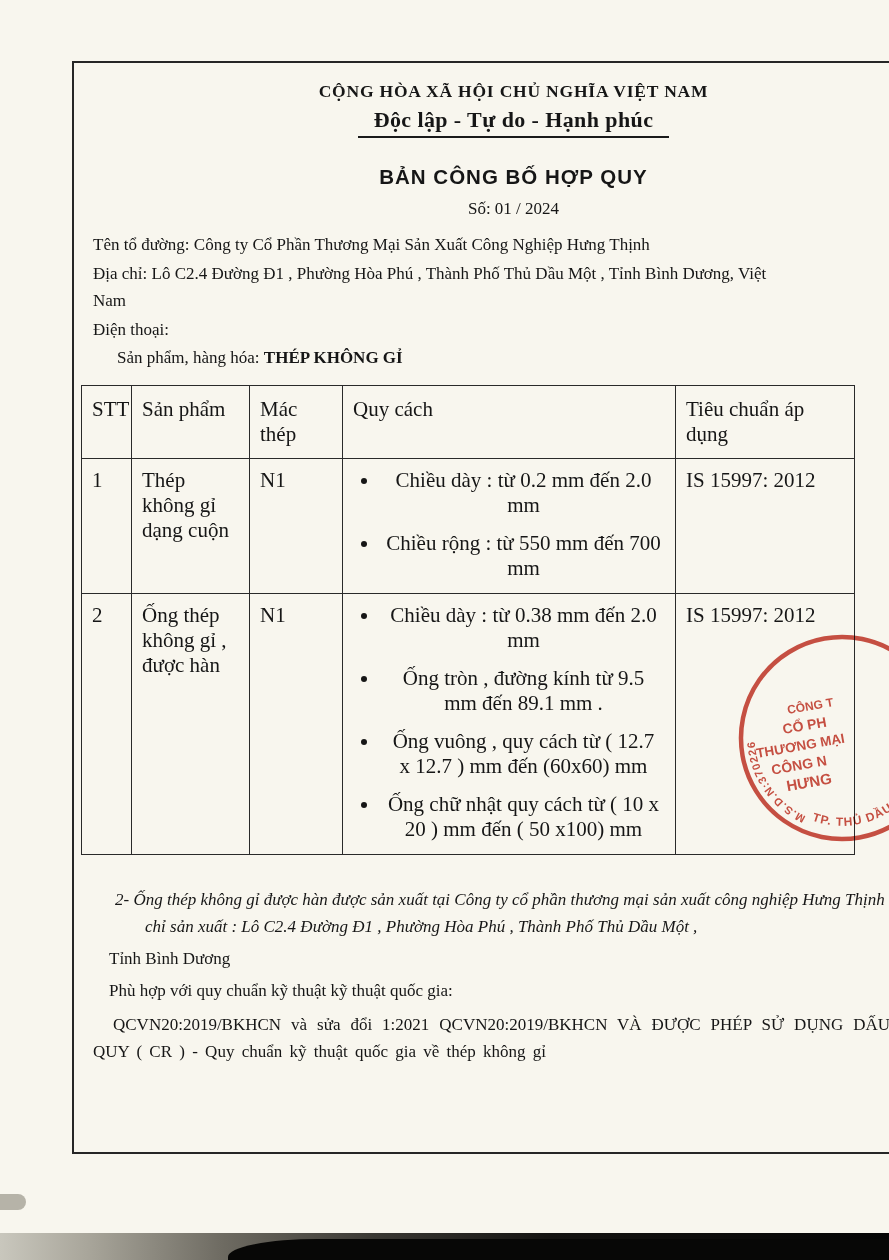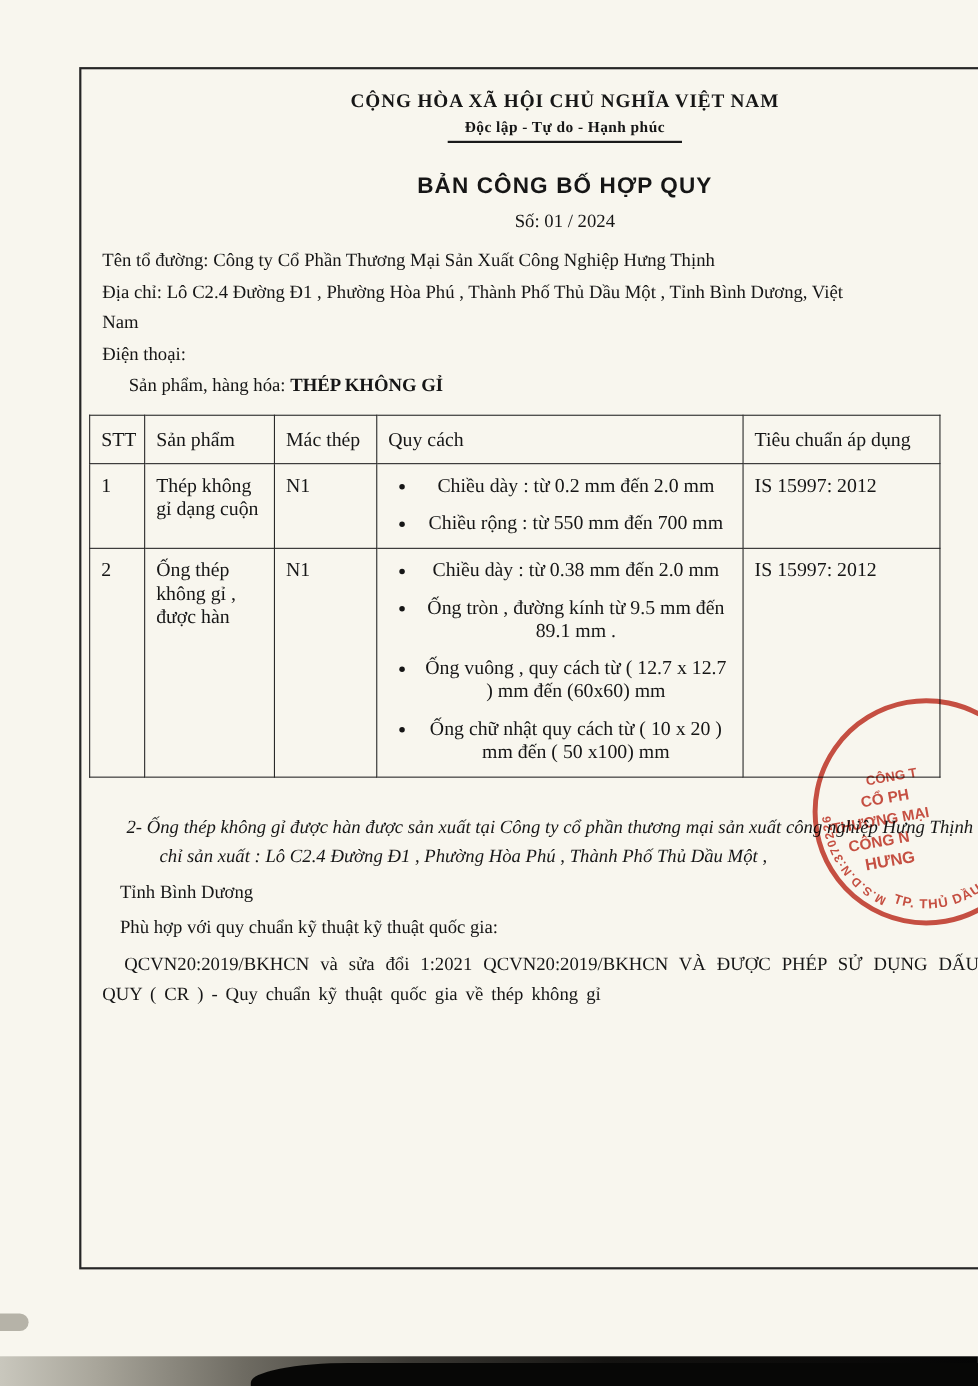--- a/index.html
+++ b/index.html
@@ -16,38 +16,38 @@
     width: 884px; height: 1093px;
     border: 2px solid #262626;
     padding: 12px 20px 0 19px;
   }
   .nat-title {
     text-align: center; font-weight: bold;
     font-size: 17.5px; letter-spacing: .8px; margin-top: 6px;
   }
   .nat-motto-wrap { text-align: center; margin-top: 5px; }
   .nat-motto {
-    display: inline-block; font-weight: bold; font-size: 14px;
+    display: inline-block; font-weight: bold; font-size: 22px;
     border-bottom: 2px solid #1a1a1a; padding: 0 16px 3px;
     letter-spacing: .4px;
   }
   .doc-title {
     text-align: center; font-family: "Liberation Sans", sans-serif;
     font-weight: bold; font-size: 20.5px; letter-spacing: 1px;
     margin-top: 27px;
   }
   .doc-number { text-align: center; font-size: 17px; margin-top: 10px; }
   .para { font-size: 17px; line-height: 1.58; margin: 2px 0; }
   .p-first { margin-top: 13px; }
   .p-indent { margin-left: 24px; }
   .addr { max-width: 705px; }
   .spec {
     border-collapse: collapse; table-layout: fixed;
     margin-top: 13px; margin-left: -12px; width: 773px;
-    font-size: 18px;
+    font-size: 21px;
   }
   .spec th, .spec td {
     border: 1.6px solid #2a2a2a; vertical-align: top;
     padding: 9px 10px; text-align: left; font-weight: normal;
   }
   .spec th { padding-top: 11px; padding-bottom: 11px; }
   .cell-center { text-align: center; }
   .spec ul { margin: 0; padding-left: 27px; text-align: center; }
   .spec li { margin-bottom: 13px; padding-left: 5px; max-width: 282px; }
   .spec li:last-child { margin-bottom: 3px; }

